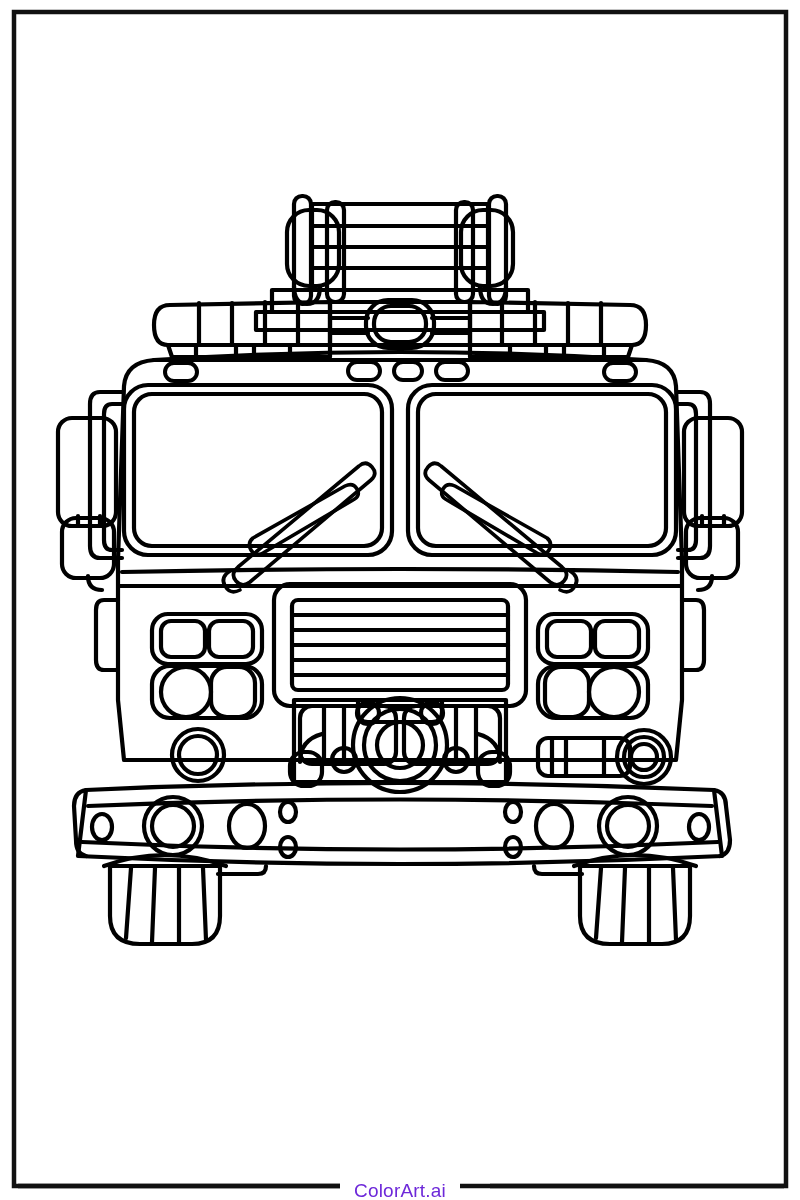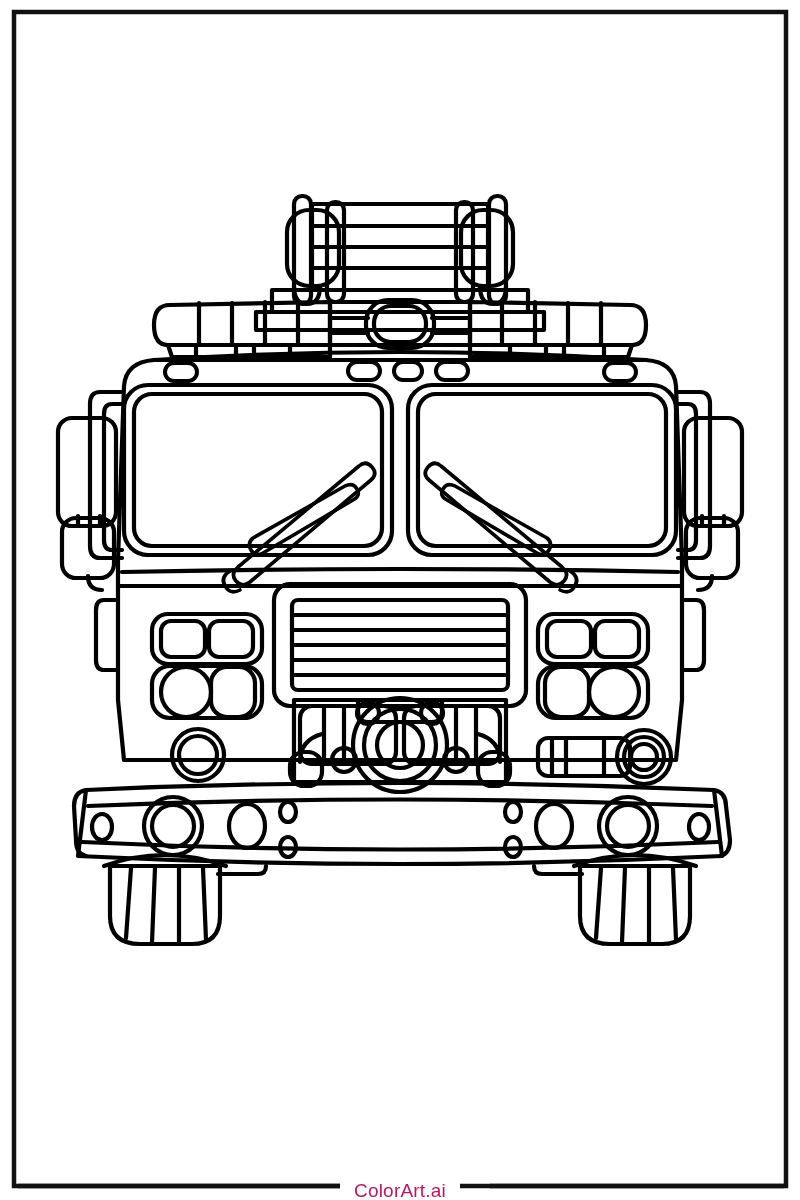--- a/index.html
+++ b/index.html
@@ -34,21 +34,21 @@
     height: 40px;
     display: flex;
     align-items: center;
     justify-content: center;
     pointer-events: none;
   }
   #footer-brand .brand-text {
     font-family: "Liberation Sans", sans-serif;
     font-size: 19px;
     font-weight: 400;
-    color: #be185d;
+    color: #6d28d9;
     letter-spacing: 0.2px;
     background: #ffffff;
     padding: 0 14px;
     line-height: 1;
   }
 </style>
 </head>
 <body>
 
 <div id="page">

